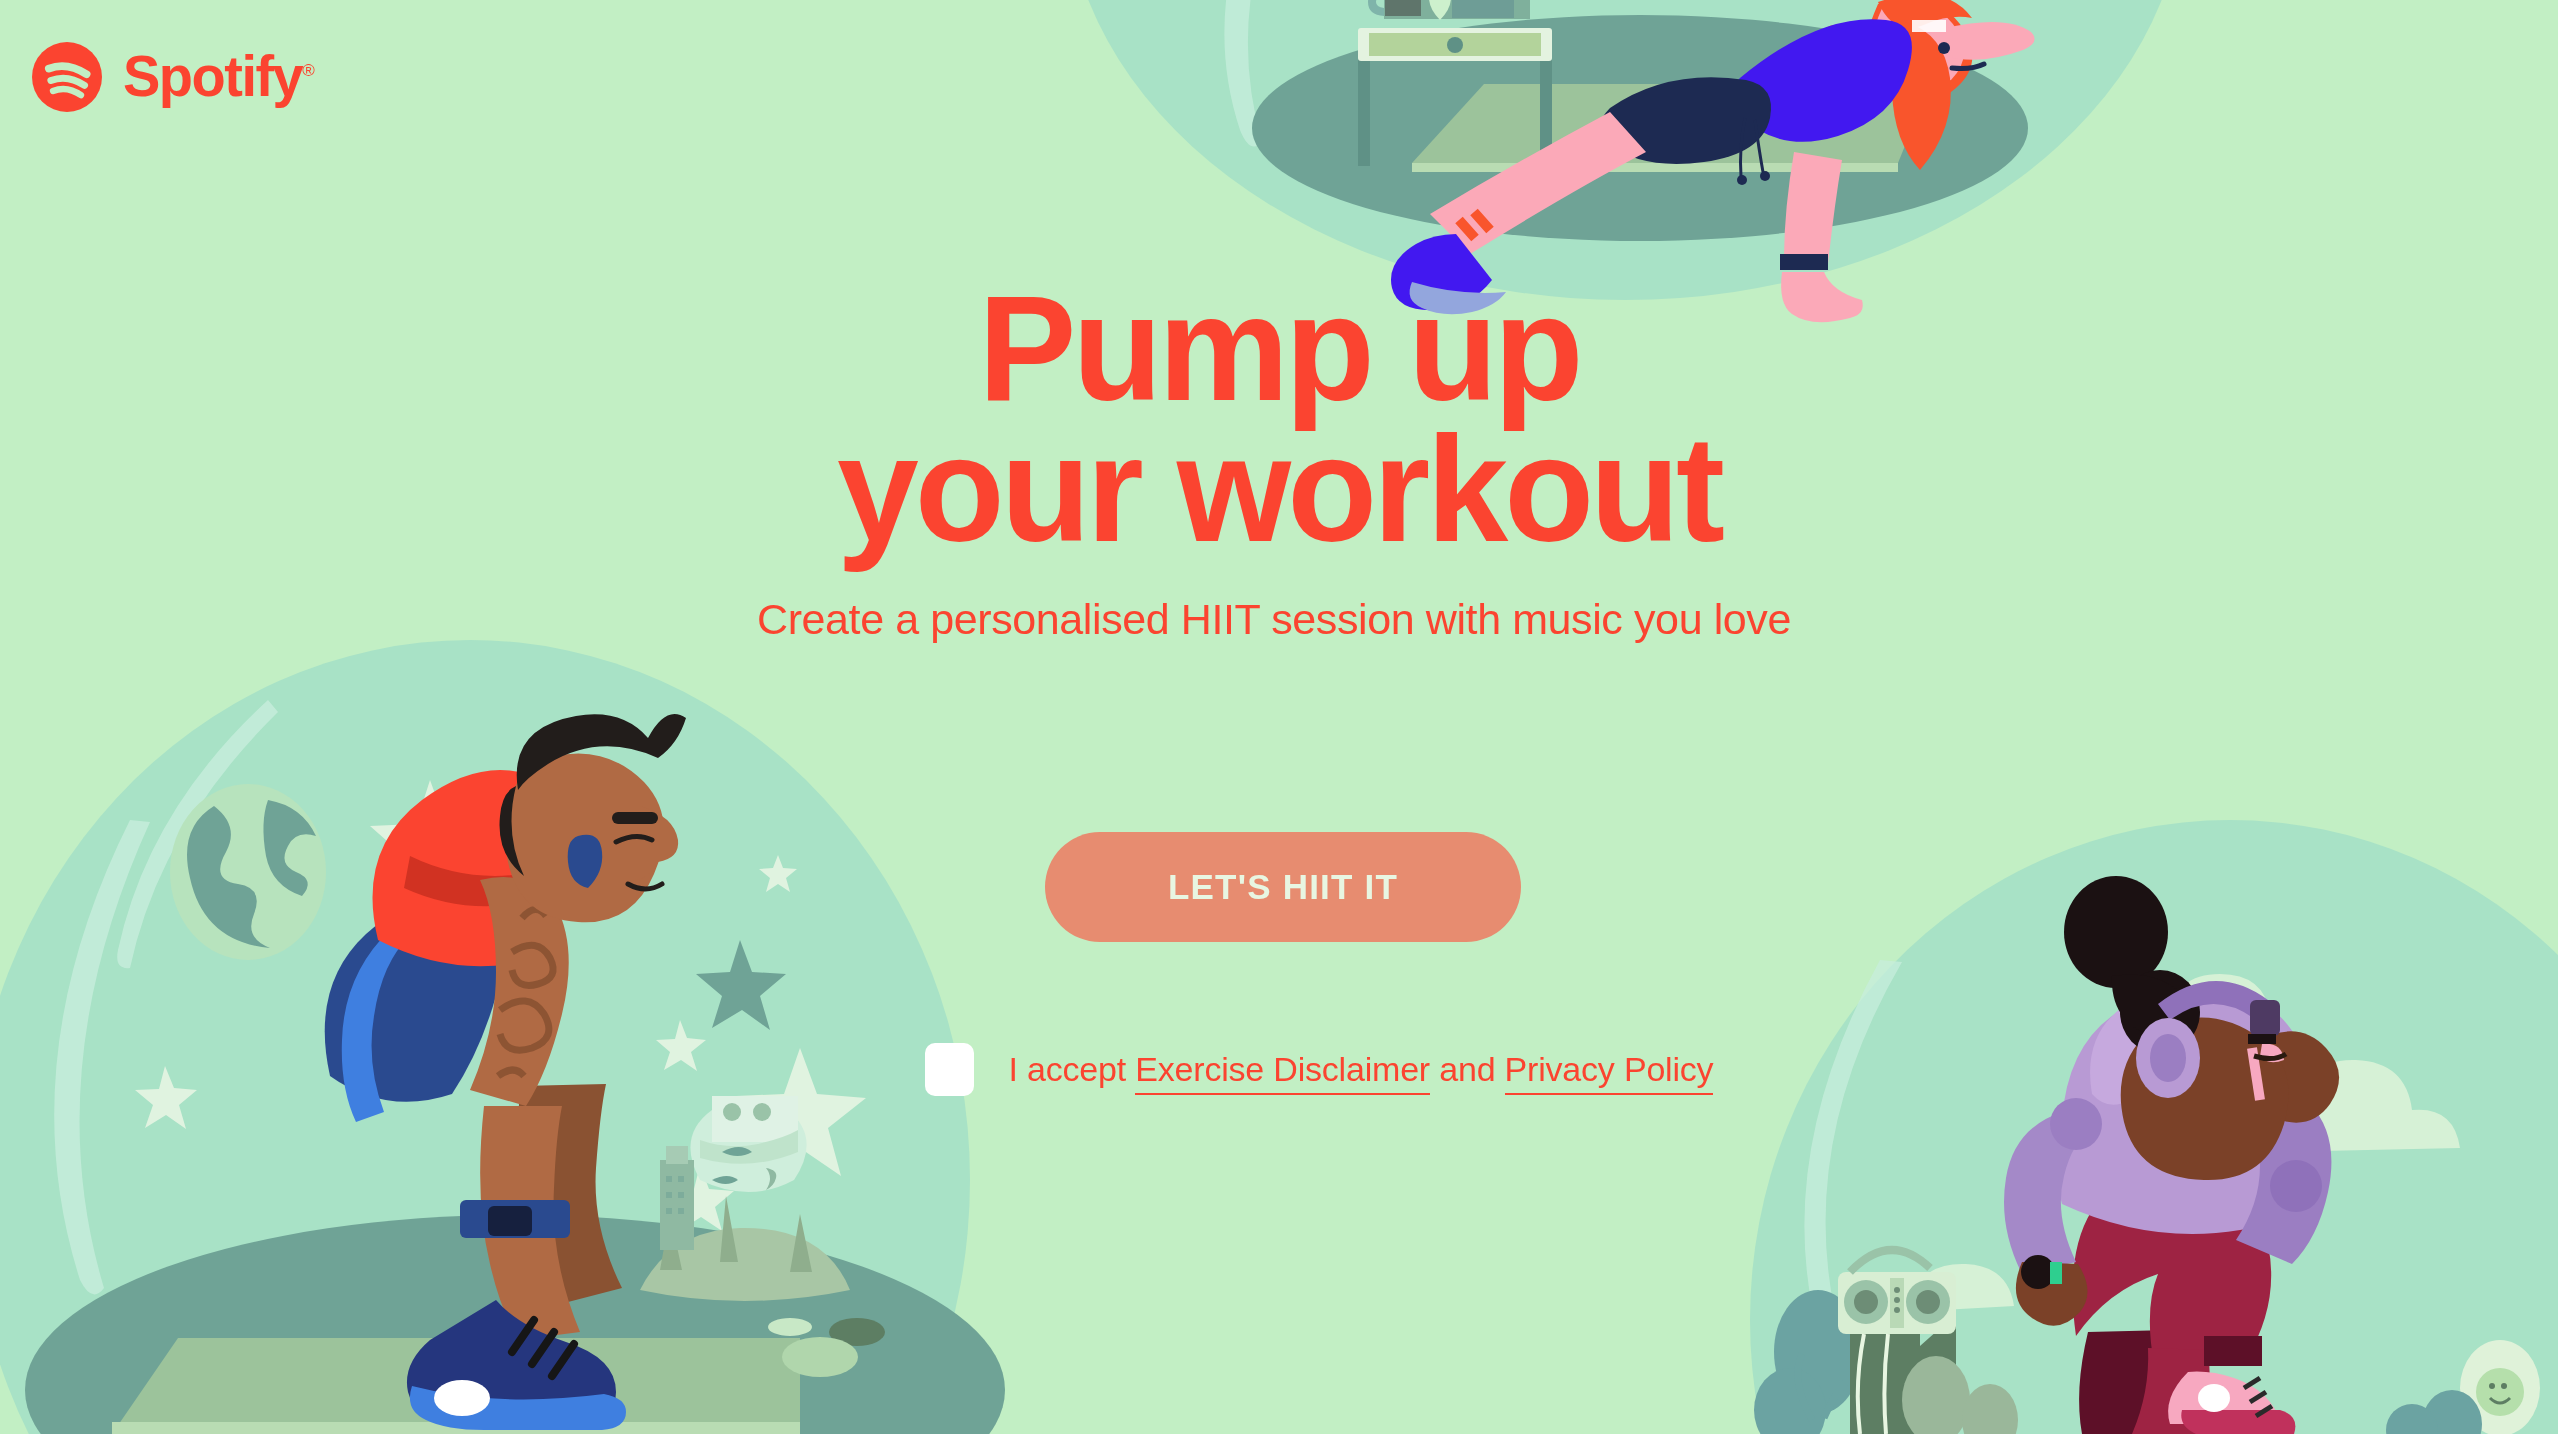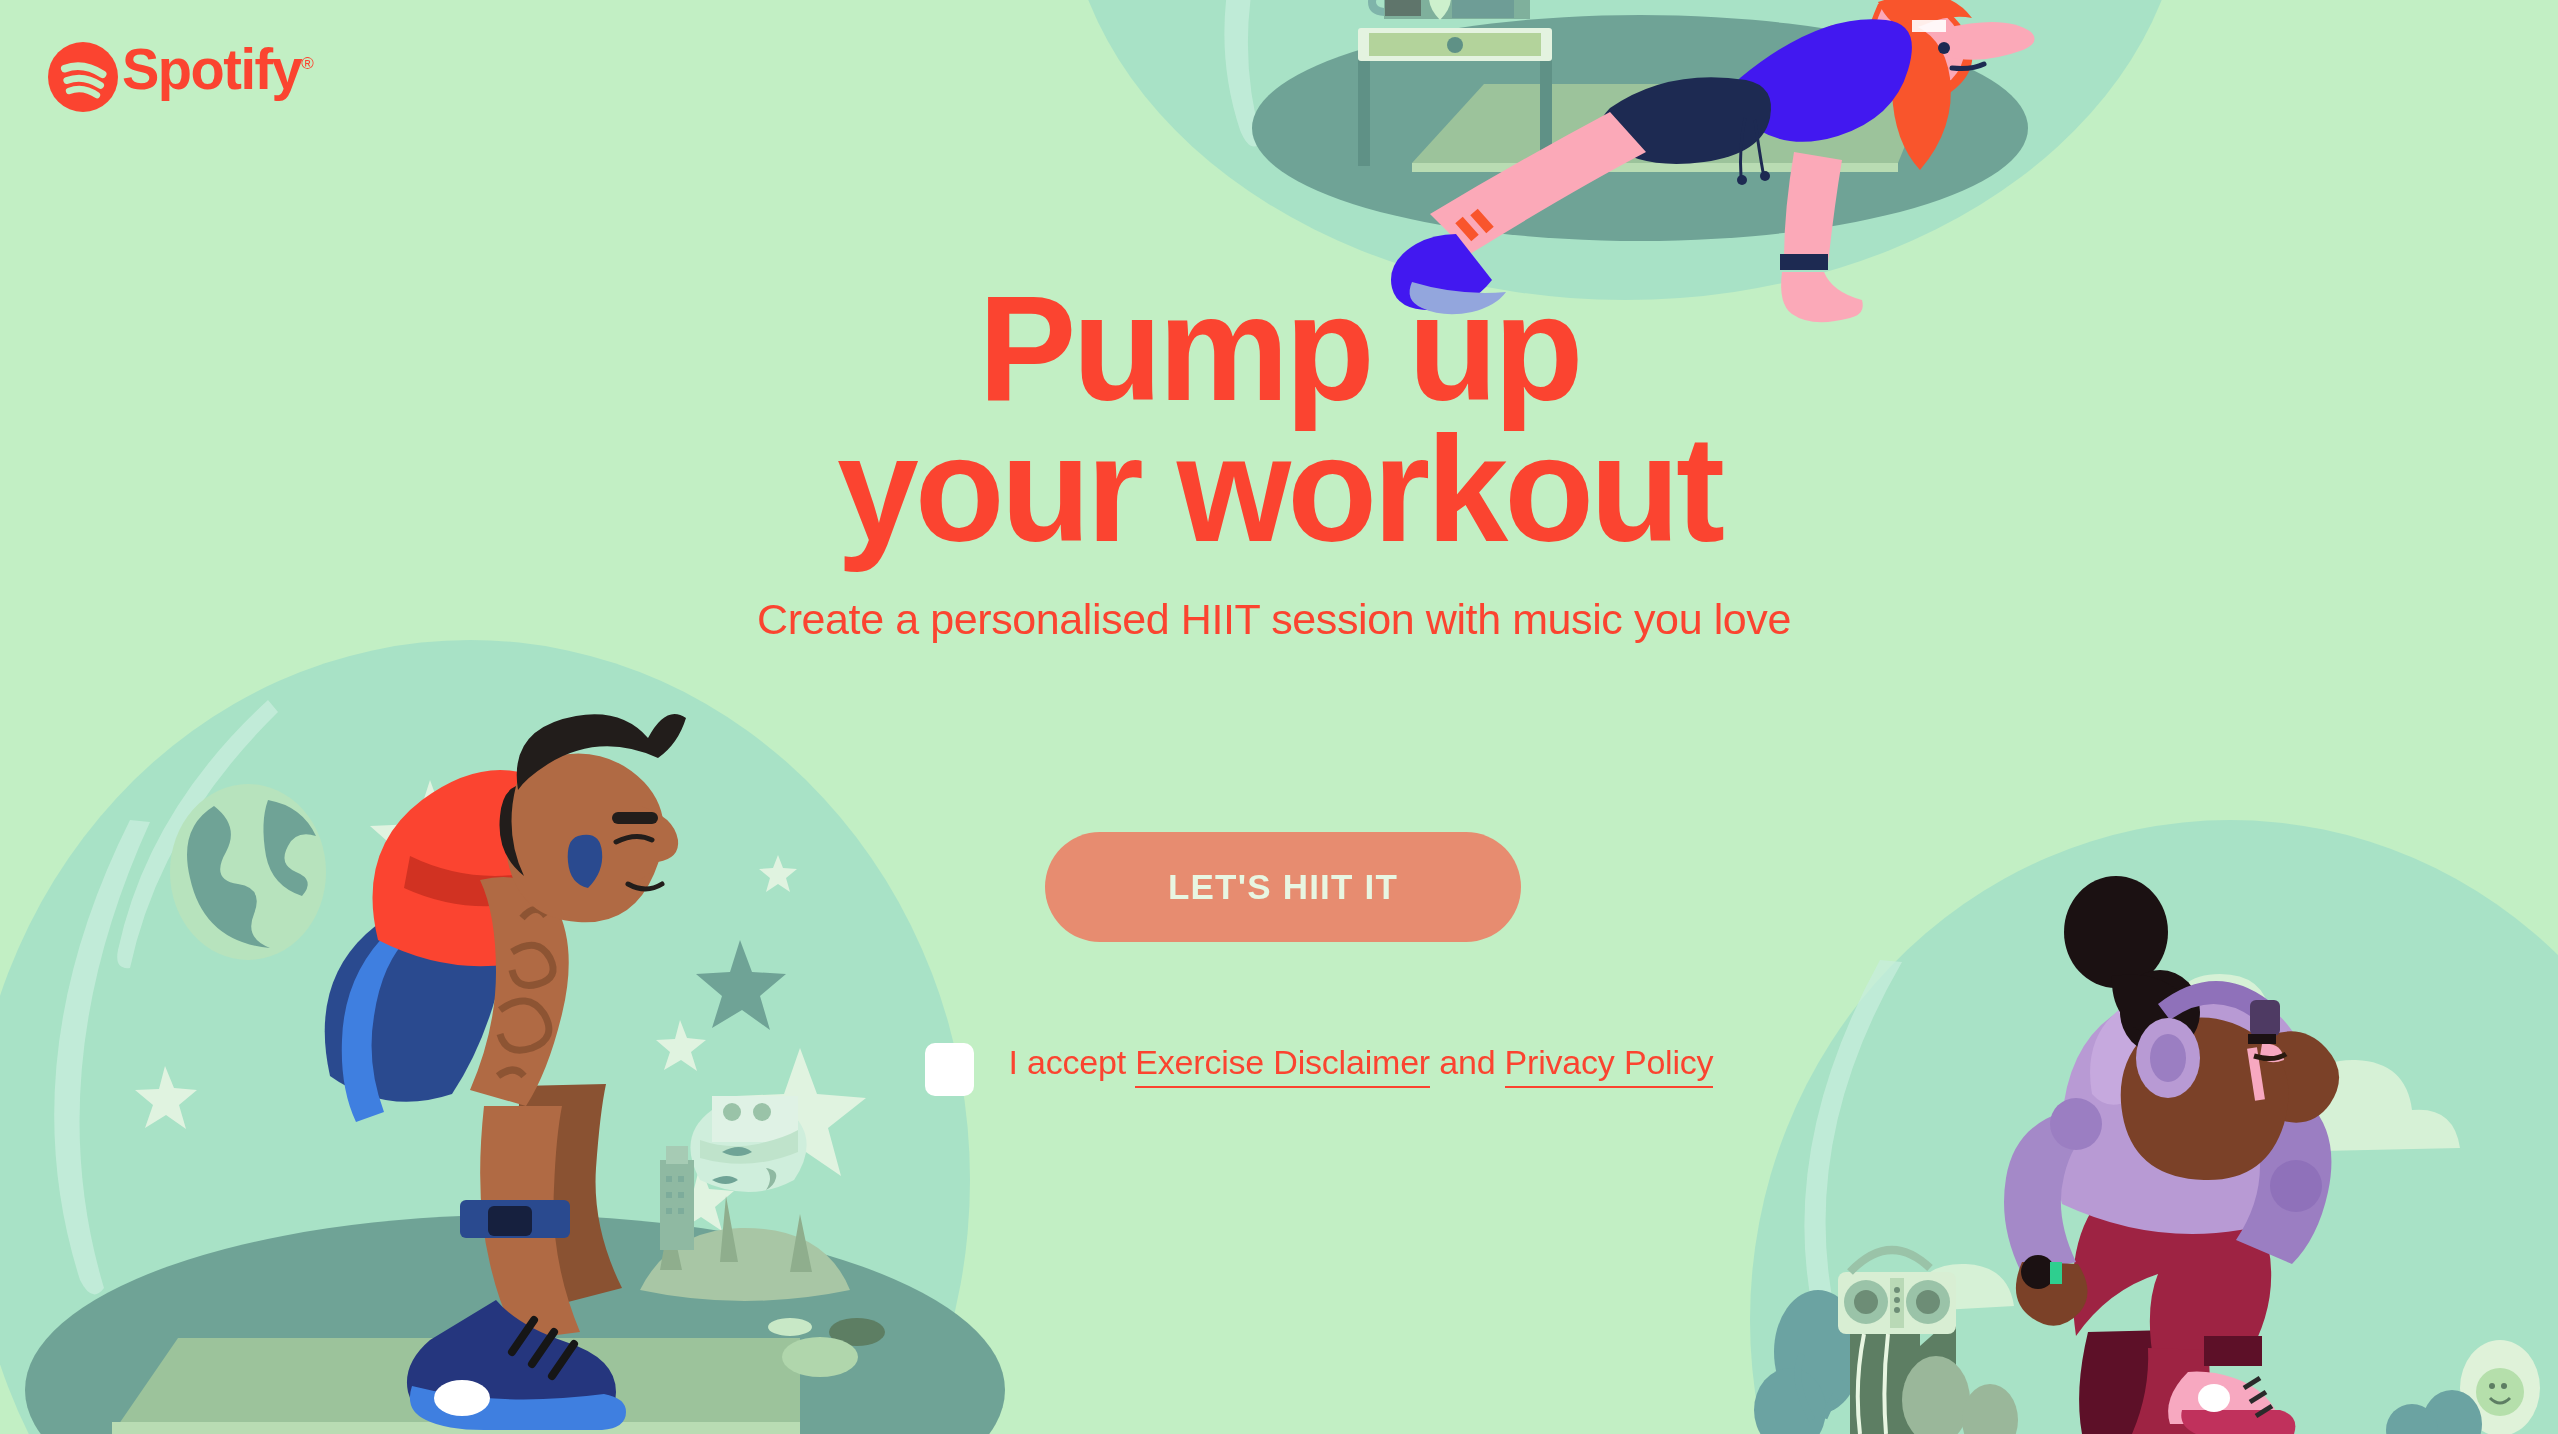--- a/index.html
+++ b/index.html
@@ -14,25 +14,25 @@
     overflow: hidden;
     background: #c2efc4;
     font-family: "Liberation Sans", sans-serif;
   }
   .art { position: absolute; inset: 0; width: 100%; height: 100%; }
   .ui-layer { position: absolute; inset: 0; }
 
   
   .logo {
     position: absolute;
-    left: 48px;
+    left: 32px;
     top: 42px;
     display: flex;
-    align-items: flex-start;
-    gap: 4px;
+    align-items: center;
+    gap: 21px;
   }
   .logo-mark { width: 70px; height: 70px; display: block; }
   .logo-word {
     font-size: 56px;
     font-weight: 700;
     letter-spacing: -1.5px;
     color: #fb4430;
     line-height: 1;
     position: relative;
     transform: scaleY(1.02);
@@ -94,20 +94,21 @@
     cursor: pointer;
   }
 
   
   .consent {
     position: absolute;
     left: 0;
     right: 0;
     top: 1043px;
     display: flex;
+    align-items: center;
     justify-content: center;
     gap: 35px;
     padding-left: 80px;
     box-sizing: border-box;
   }
   .checkbox {
     width: 49px;
     height: 53px;
     background: #ffffff;
     border: none;

